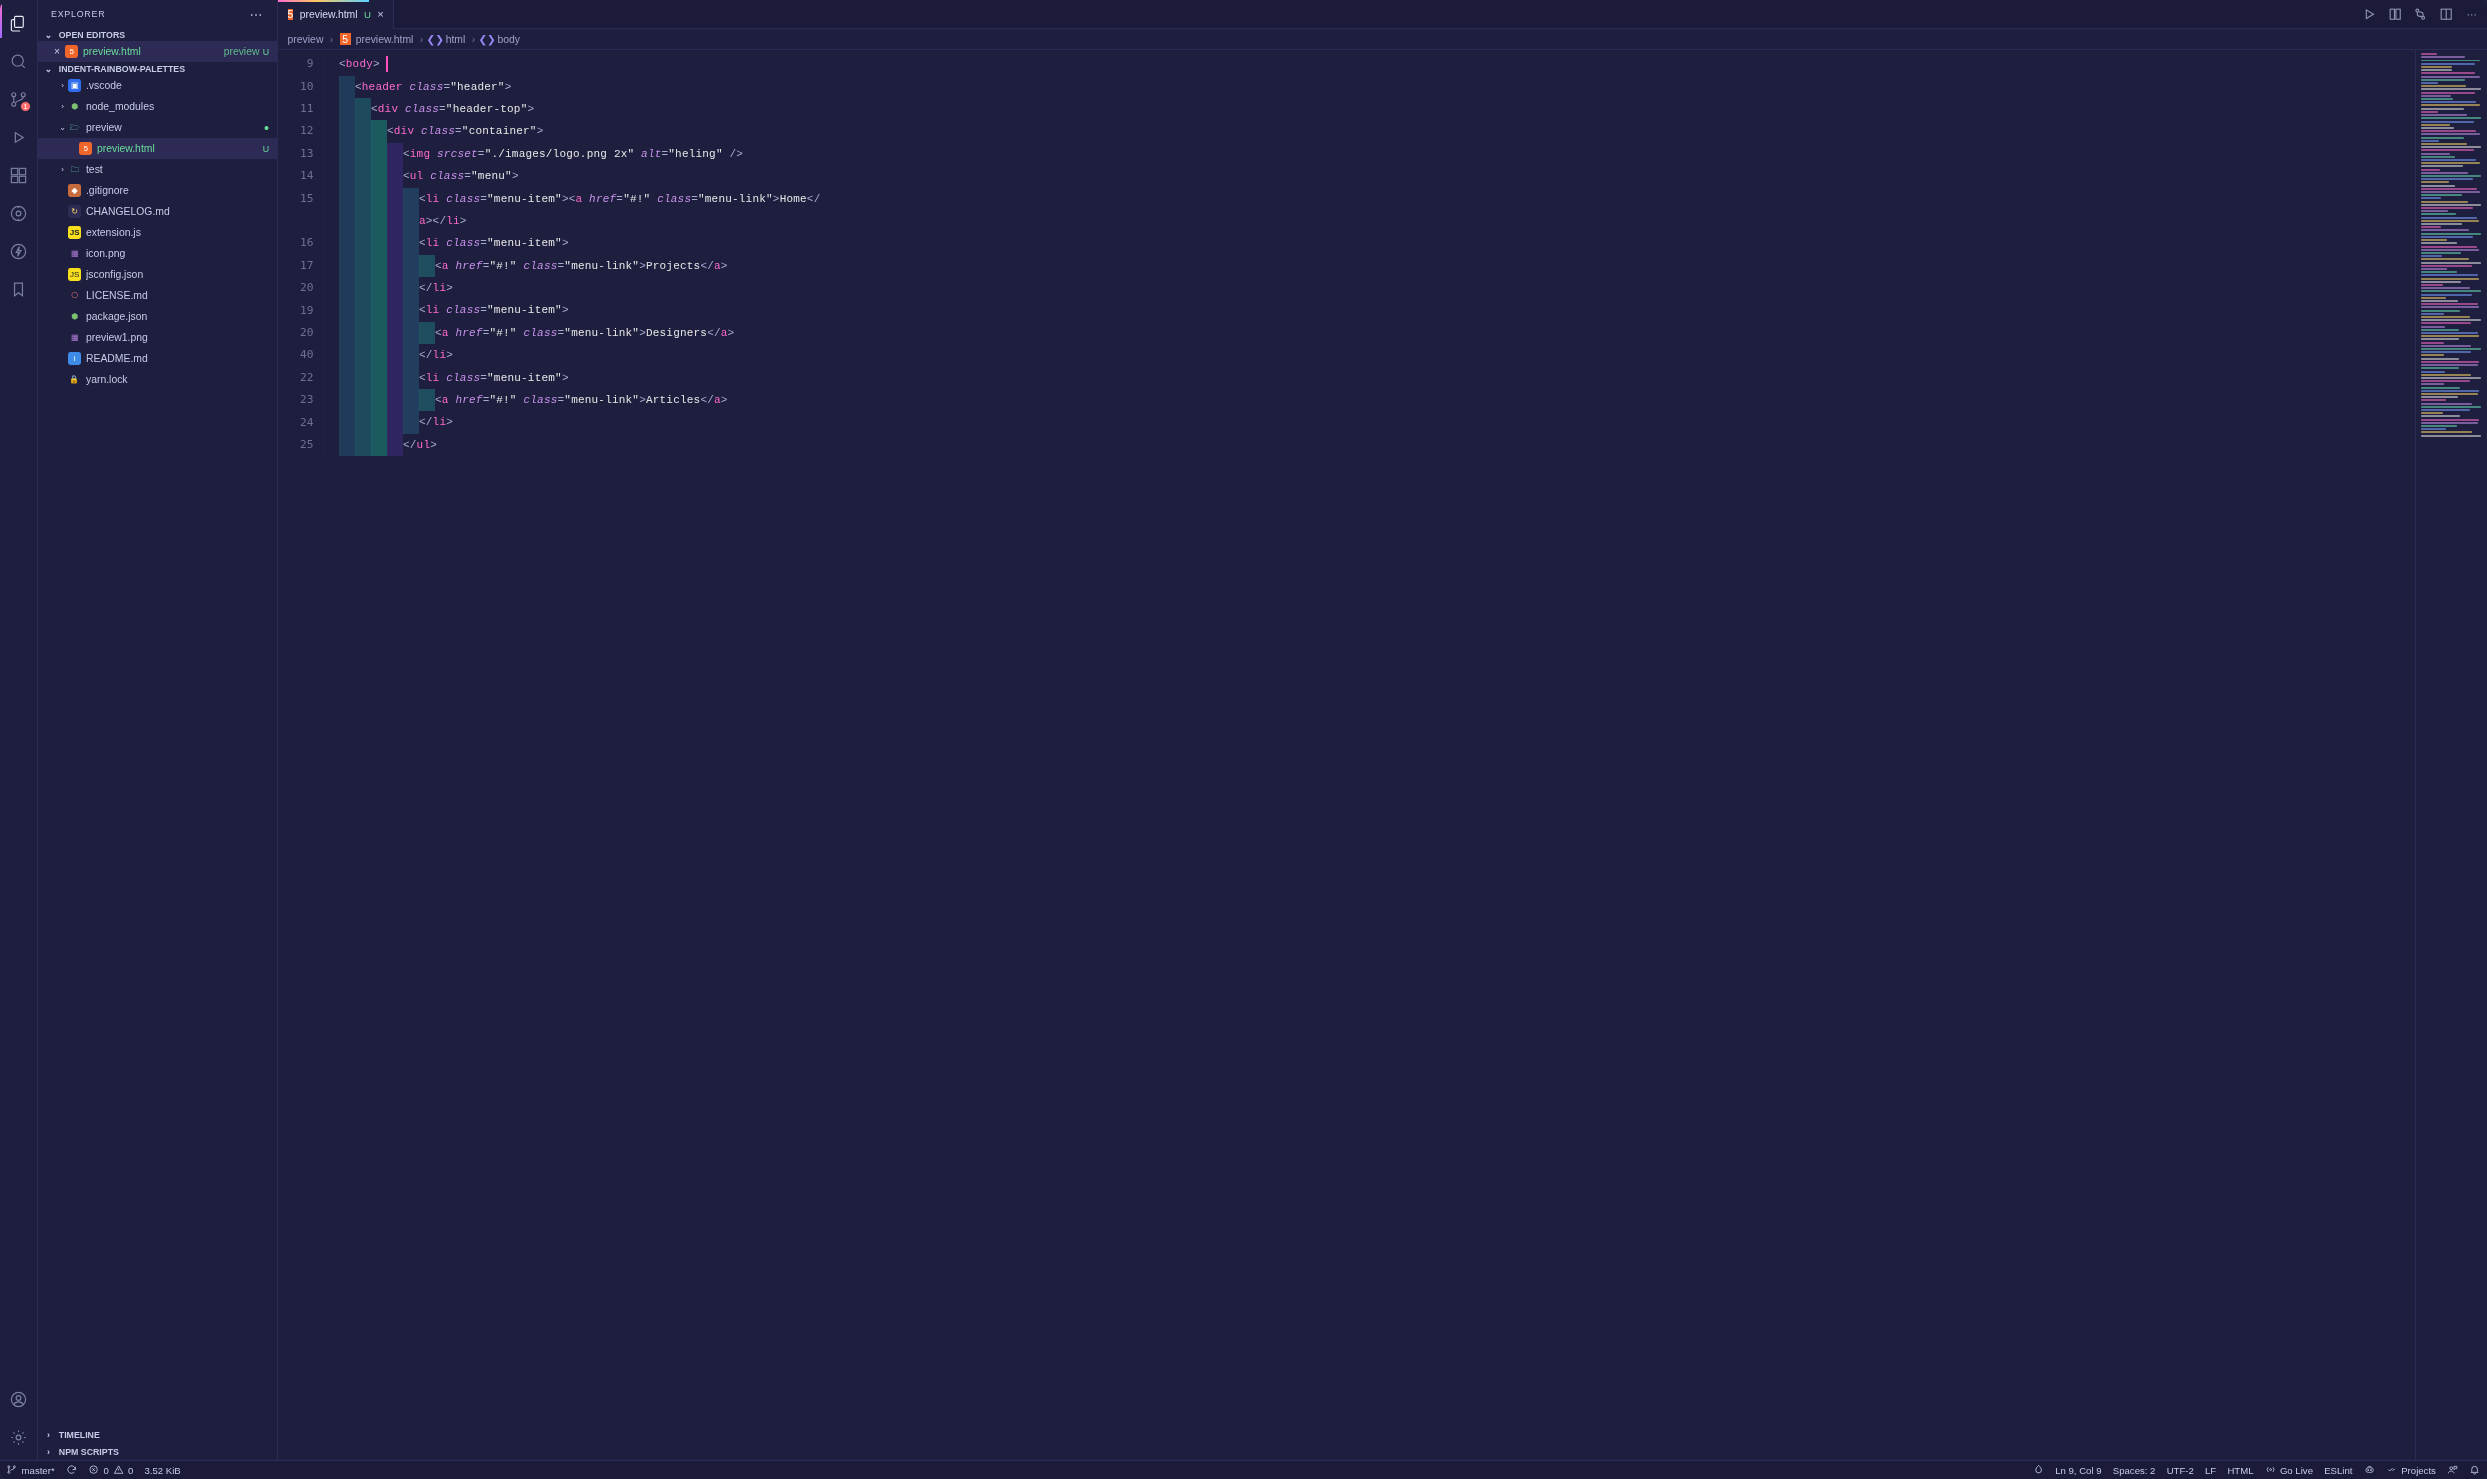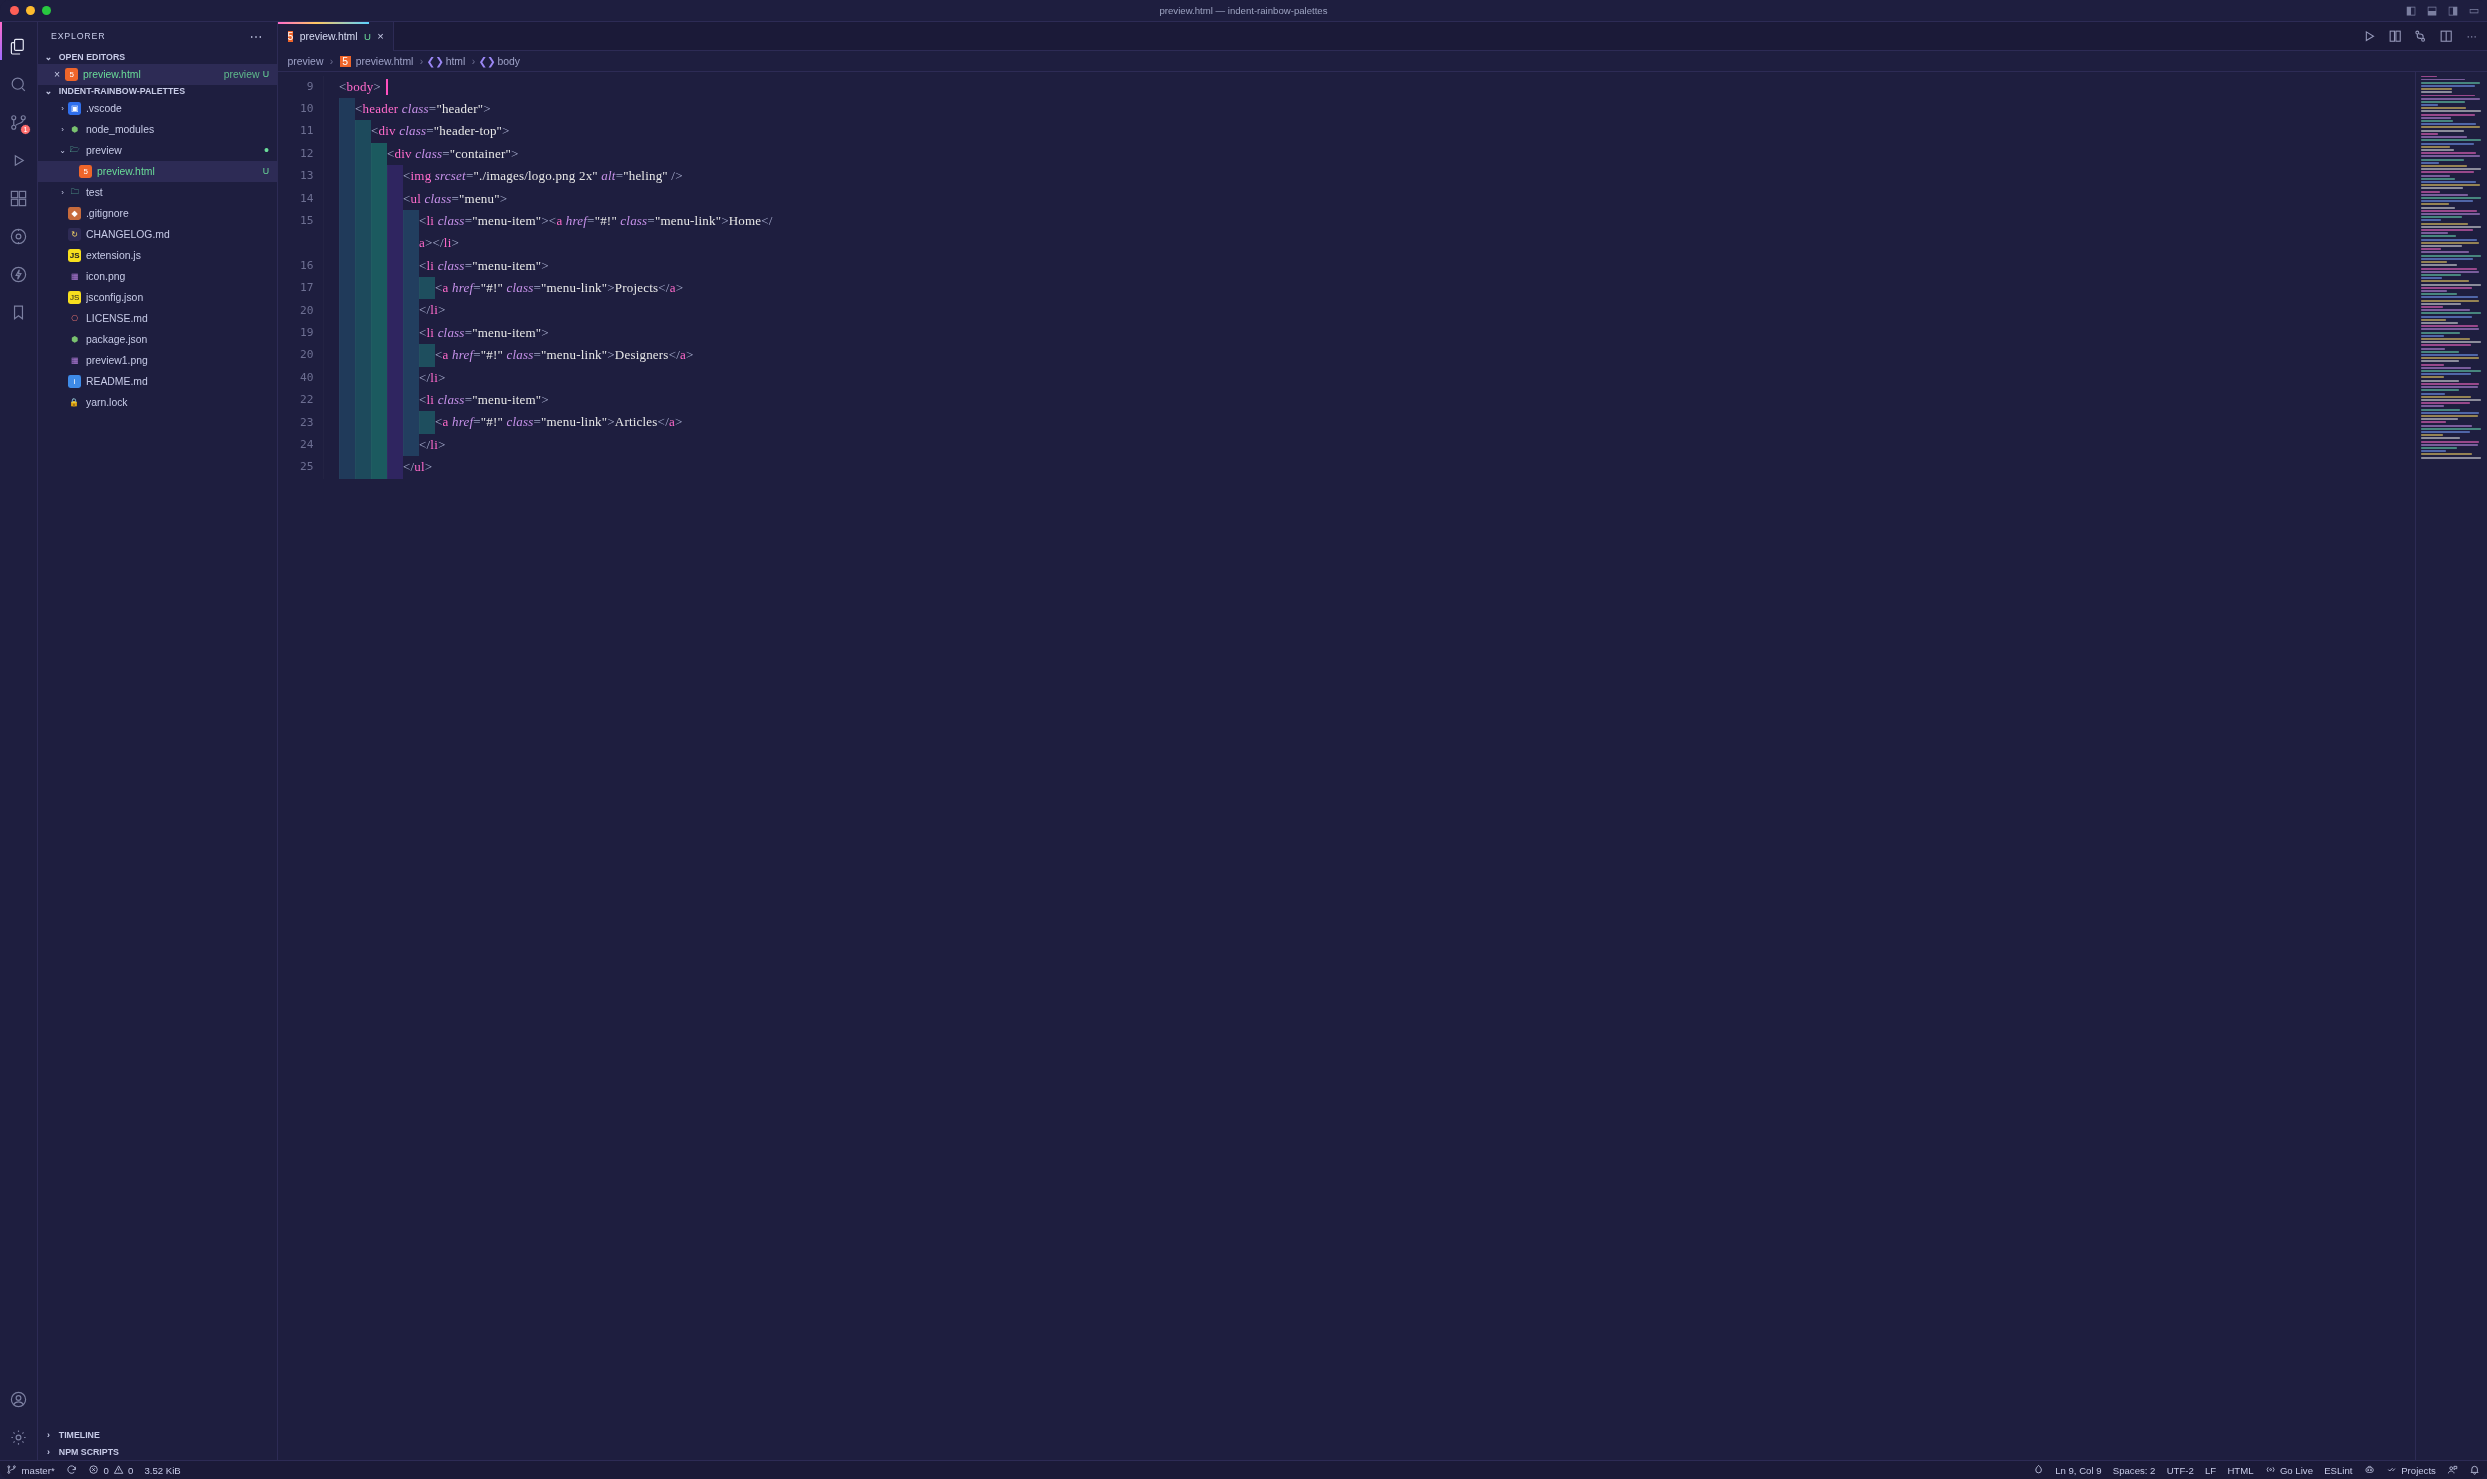--- a/index.html
+++ b/index.html
@@ -155,22 +155,22 @@
   .code-area { flex:1; display:flex; min-height:0; position:relative; }
   .gutter {
     width:45px; text-align:right; padding:3.2px 9.6px 3.2px 0;
     color:#6d6f92;
     font-family: ui-monospace, SFMono-Regular, Menlo, Consolas, monospace;
     font-size:11.2px; line-height:22.4px;
     user-select:none;
   }
   .code {
     flex:1; padding:3.2px 0 3.2px 0;
-    font-family: Liberation Serif, serif;
-    font-size:13px; line-height:22.4px; letter-spacing:0.2px;
+    font-family: Liberation Mono, monospace;
+    font-size:11px; line-height:22.4px; letter-spacing:0.2px;
     white-space:pre; overflow:hidden; position:relative;
   }
   .code .line { position:relative; height:22.4px; }
   .code .cursor {
     position:absolute; width:1.6px; height:16px; background:#ff4fbf; top:3.2px;
     animation:blink 1s steps(1) infinite;
   }
   @keyframes blink { 50% { opacity:0; } }
 
   .indent-row { display:flex; align-items:stretch; height:22.4px; }
@@ -222,34 +222,20 @@
   .fi-node { color:#7ac26f; }
   .fi-info { background:#3e8be8; color:#fff; border-radius:50%; }
   .fi-change { background:#2e2b55; color:#f7d764; border-radius:50%; }
   .fi-vscode { background:#2f6fed; color:#fff; }
 </style>
 </head>
 <body>
 
 <div class="window">
 
-  <div class="titlebar">
-    <div class="traffic-lights">
-      <div class="traffic-light tl-red"></div>
-      <div class="traffic-light tl-yellow"></div>
-      <div class="traffic-light tl-green"></div>
-    </div>
-    <div class="titlebar-title">preview.html — indent-rainbow-palettes</div>
-    <div class="titlebar-right">
-      <span class="glyph">◧</span>
-      <span class="glyph">⬓</span>
-      <span class="glyph">◨</span>
-      <span class="glyph">▭</span>
-    </div>
-  </div>
 
   <div class="main">
 
     <div class="activitybar">
       <div class="activity-item active">
         <svg viewBox="0 0 24 24" fill="none" stroke="currentColor" stroke-width="1.5">
             <rect x="7" y="3" width="11" height="14" rx="1.5"></rect>
             <path d="M7 7H4.5A1.5 1.5 0 0 0 3 8.5V20a1.5 1.5 0 0 0 1.5 1.5H14"></path>
           </svg>
       </div>

